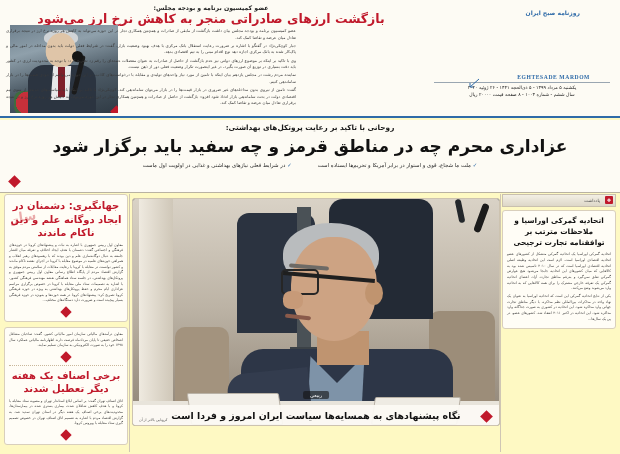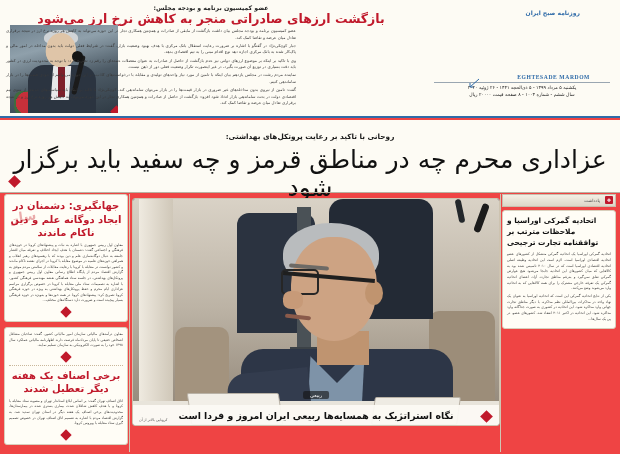--- a/index.html
+++ b/index.html
@@ -2,21 +2,21 @@
 <html lang="fa" dir="rtl"><head>
 <meta charset="utf-8">
 <style>
   html,body{margin:0;padding:0;}
   body{
     width:620px;height:454px;overflow:hidden;
     background:#fbf9f1;
     font-family:"DejaVu Sans","Liberation Sans",sans-serif;
     position:relative;
   }
-  .page{position:absolute;inset:0;background:#ef4444;}
+  .page{position:absolute;inset:0;background:#fef9c3;}
 
   
   .top-strip{position:absolute;left:0;top:0;width:620px;height:118px;background:#fdfbf4;}
 
   .top-left{position:absolute;left:0;top:0;width:422px;height:118px;}
   .kicker{
     text-align:center;font-size:6.2px;color:#222;font-weight:bold;
     margin:4px 8px 1px 8px;letter-spacing:0;
   }
   .top-headline{
@@ -61,23 +61,23 @@
   .mh-date{position:absolute;right:8px;left:8px;top:84px;text-align:center;font-size:4.6px;color:#1c1c1c;line-height:1.55;}
   .mh-rule{position:absolute;right:10px;left:10px;top:82px;height:1px;background:#9aa6b1;}
   .mh-arrow{position:absolute;right:140px;top:78px;width:12px;height:12px;}
 
   
   .hr-thick{position:absolute;left:0;width:620px;height:2px;background:#2f6ba8;}
   .hr-thin{position:absolute;left:0;width:620px;height:1px;background:#b9b2a2;}
 
   
   .lead{position:absolute;left:0;top:120px;width:620px;height:72px;background:#fdfbf4;}
-  .lead-kicker{text-align:center;font-size:7.3px;font-weight:bold;color:#1a1a1a;margin-top:12px;}
+  .lead-kicker{text-align:center;font-size:7.3px;font-weight:bold;color:#1a1a1a;margin-top:3px;}
   .lead-title{
-    text-align:center;font-size:25px;font-weight:normal;color:#111;
+    text-align:center;font-size:17px;font-weight:bold;color:#111;
     margin-top:5px;line-height:1.1;letter-spacing:-.5px;
   }
   .lead-bullets{
     display:flex;justify-content:center;gap:26px;margin-top:6px;
     font-size:5.4px;color:#2a2a2a;
   }
   .lead-bullets span.chk{color:#2f6ba8;font-weight:bold;margin-left:2px;}
   .lead-diamond{position:absolute;left:10px;bottom:6px;width:9px;height:9px;background:#c0192b;transform:rotate(45deg);}
 
   
@@ -154,21 +154,21 @@
     display:flex;align-items:center;justify-content:flex-start;
     height:11px;border:1px solid #c9c0ae;background:linear-gradient(180deg,#f3efe4,#ddd7c8);
     font-size:4.4px;color:#4a4a4a;padding:0 3px;margin-bottom:3px;position:relative;
   }
   .r-label .glyph{
     position:absolute;right:2px;top:1px;width:8px;height:8px;background:#c0192b;color:#fff;
     font-size:5px;line-height:8px;text-align:center;border-radius:1px;
   }
   .r-label span.t{margin-right:12px;}
   .rbox{border:1px solid #d9cfbc;border-radius:3px;background:#fffdf6;padding:4px;}
-  .r-title{font-size:7.4px;font-weight:bold;color:#111;text-align:left;line-height:1.5;margin-bottom:4px;}
+  .r-title{font-size:7.4px;font-weight:bold;color:#111;text-align:center;line-height:1.5;margin-bottom:4px;}
   .r-body{font-size:3.5px;line-height:1.62;text-align:justify;color:#3d3d3d;}
   .r-body p{margin:0 0 2px 0;}
 
   .vline{position:absolute;top:0;width:1px;height:258px;background:#cfc6b4;}
 </style>
 </head>
 <body>
 
 <div class="page">
 
@@ -285,21 +285,21 @@
         <div class="man-mouth"></div>
         <div class="man-hand"></div>
 
         <div class="desk"></div>
         <div class="lap1"></div>
         <div class="lap2"></div>
 
         <div class="cap-name">ربیعی</div>
 
         <div class="cap-bar">
-          <div class="cap-text">نگاه استراتژیک به همسایه‌ها ربیعی ایران امروز و فردا است</div>
+          <div class="cap-text">نگاه پیشنهادهای به همسایه‌ها سیاست ایران امروز و فردا است</div>
           <div class="cap-diamond"></div>
           <div class="cap-tag">کرونایی بالاتر از آن</div>
         </div>
       </div>
     </div>
 
     <div class="col-right">
       <div class="r-label">
         <span class="glyph">❖</span>
         <span class="t">یادداشت</span>

